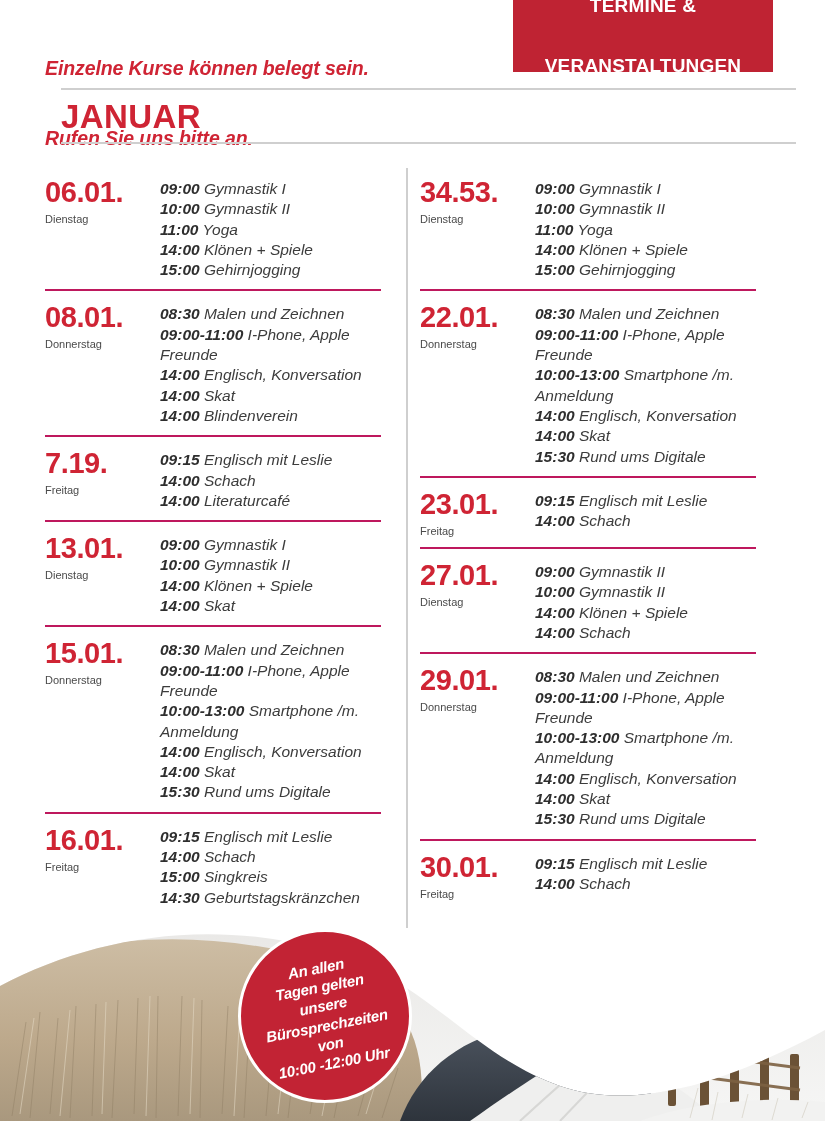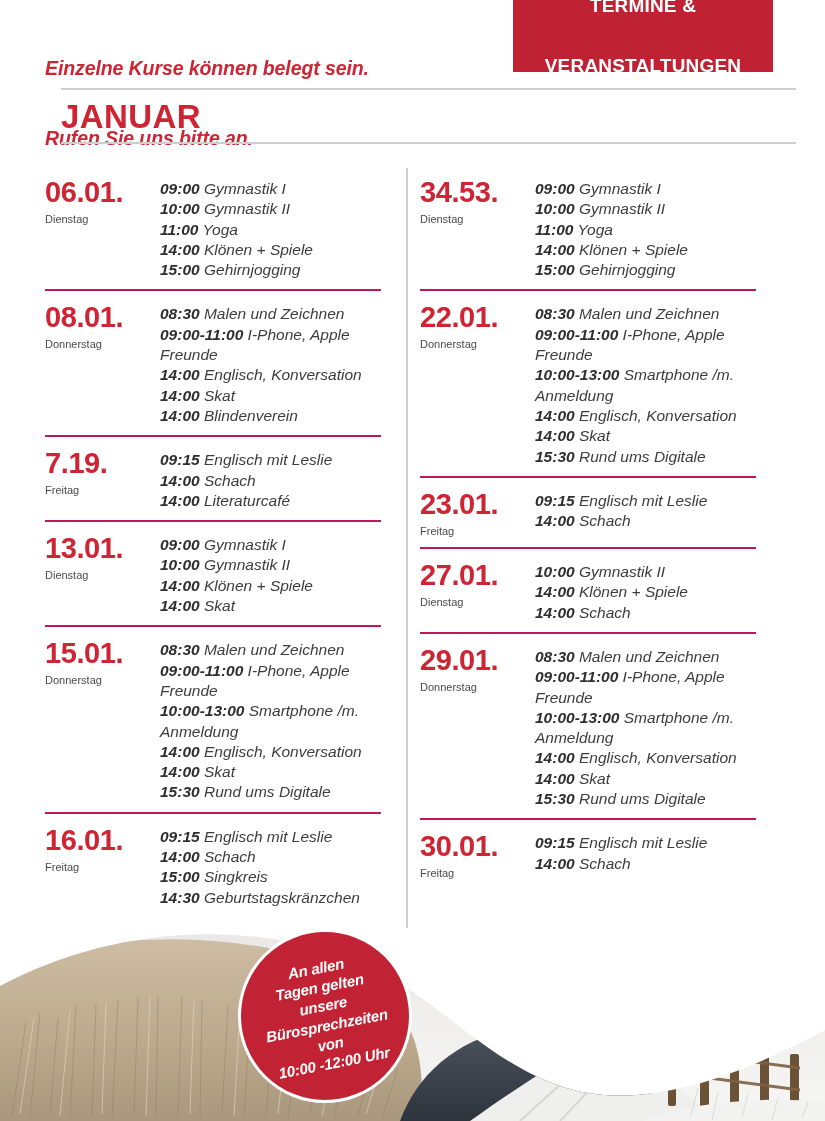--- a/index.html
+++ b/index.html
@@ -319,20 +319,21 @@
           <div class="event"><span class="time">09:15</span><span class="title"> Englisch mit Leslie</span></div>
           <div class="event"><span class="time">14:00</span><span class="title"> Schach</span></div>
         </div>
       </div>
       <div class="day">
         <div class="day-col">
           <div class="day-date">27.01.</div>
           <div class="day-weekday">Dienstag</div>
         </div>
         <div class="events">
+          <div class="event"><span class="time">09:00</span><span class="title"> Gymnastik II</span></div>
           <div class="event"><span class="time">10:00</span><span class="title"> Gymnastik II</span></div>
           <div class="event"><span class="time">14:00</span><span class="title"> Klönen + Spiele</span></div>
           <div class="event"><span class="time">14:00</span><span class="title"> Schach</span></div>
         </div>
       </div>
       <div class="day">
         <div class="day-col">
           <div class="day-date">29.01.</div>
           <div class="day-weekday">Donnerstag</div>
         </div>

